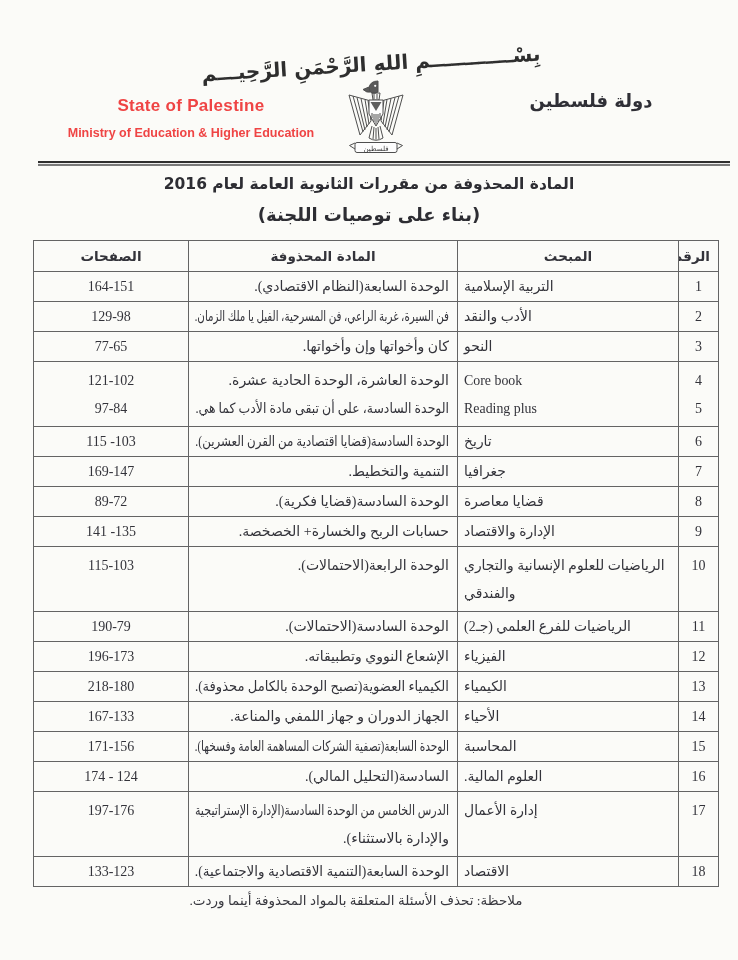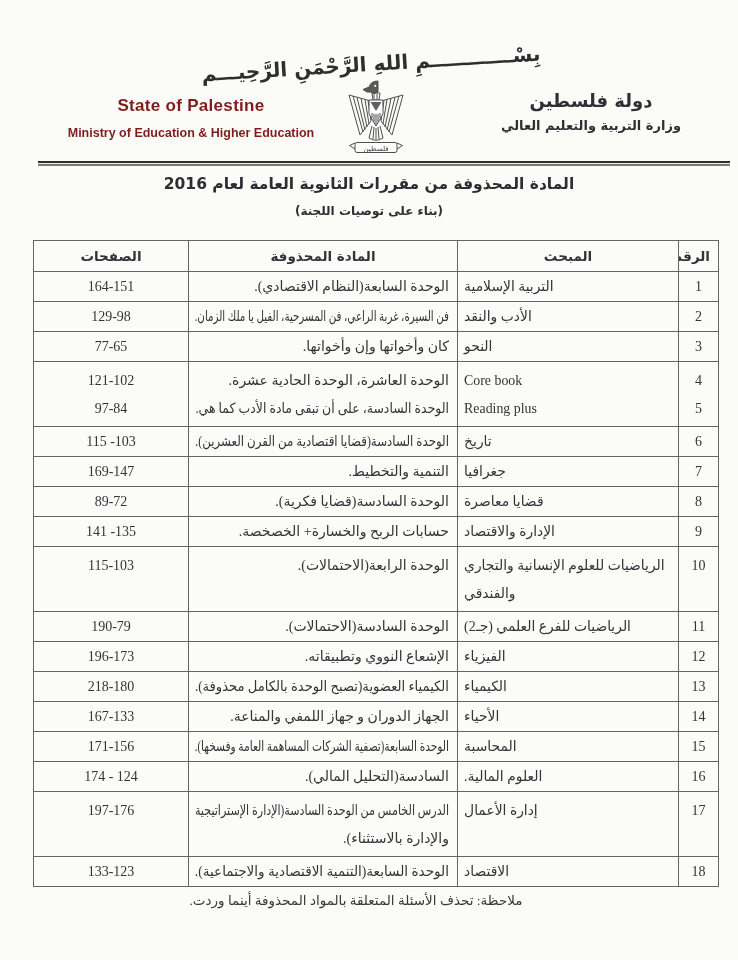--- a/index.html
+++ b/index.html
@@ -16,21 +16,21 @@
   .bismillah {
     position: absolute; top: 52px; left: 0; width: 738px;
     text-align: center;
     font-family: "DejaVu Sans", sans-serif;
     font-size: 20px; font-weight: bold; color: #2e2e2e;
     transform: rotate(-3.5deg) translateX(2px);
     direction: rtl;
   }
   .hdr-en {
     position: absolute; top: 96px; left: 38px; width: 306px;
-    text-align: center; color: #7f1d1d;
+    text-align: center; color: #ef4444;
     font-family: "Liberation Sans", sans-serif; font-weight: bold;
   }
   .hdr-en .l1 { font-size: 17px; letter-spacing: .3px; }
   .hdr-en .l2 { font-size: 12.5px; margin-top: 10px; }
   .hdr-ar {
     position: absolute; top: 90px; left: 468px; width: 246px;
     text-align: center; direction: rtl; color: #2f2f36;
     font-family: "DejaVu Sans", sans-serif; font-weight: bold;
   }
   .hdr-ar .l1 { font-size: 18px; }
@@ -42,21 +42,21 @@
     background: linear-gradient(#2e2e2e 0 42%, #ececec 42% 58%, #7a7a7a 58% 100%);
   }
 
   
   .doc-title, .doc-subtitle {
     position: absolute; left: 0; width: 738px; text-align: center;
     direction: rtl; font-weight: bold; color: #2d2d33;
     font-family: "DejaVu Sans", sans-serif;
   }
   .doc-title   { top: 175px; font-size: 15.5px; }
-  .doc-subtitle{ top: 204px; font-size: 12px; }
+  .doc-subtitle{ top: 204px; font-size: 18px; }
 
   
   table.grid {
     position: absolute; top: 240px; left: 33px; width: 685px;
     border-collapse: collapse; table-layout: fixed;
     direction: rtl; font-size: 14px; color: #33333a;
   }
   .grid th, .grid td { border: 1px solid #646464; overflow: hidden; }
   .grid th {
     font-family: "DejaVu Sans", sans-serif; font-weight: bold;
@@ -114,21 +114,20 @@
       <path d="M33 62 Q40 66.5 47 62"></path>
 
       <path d="M19 67 l-5.5 2.5 5.5 3.5 M61 67 l5.5 2.5 -5.5 3.5"></path>
       <rect x="19" y="66.5" width="42" height="10" rx="2" fill="#fdfdfd"></rect>
       <text x="40" y="74.5" font-size="7" text-anchor="middle" fill="#3a3a3a" stroke="none" font-family="DejaVu Sans, sans-serif">فلسطين</text>
     </g>
   </svg>
 
   <div class="hdr-ar">
     <div class="l1">دولة فلسطين</div>
-    <div class="l2">وزارة التربية والتعليم العالي</div>
   </div>
 
   <div class="rule"></div>
 
   <div class="doc-title">المادة المحذوفة من مقررات الثانوية العامة لعام 2016</div>
   <div class="doc-subtitle">(بناء على توصيات اللجنة)</div>
 
   <table class="grid">
     <colgroup>
       <col style="width:40px">

